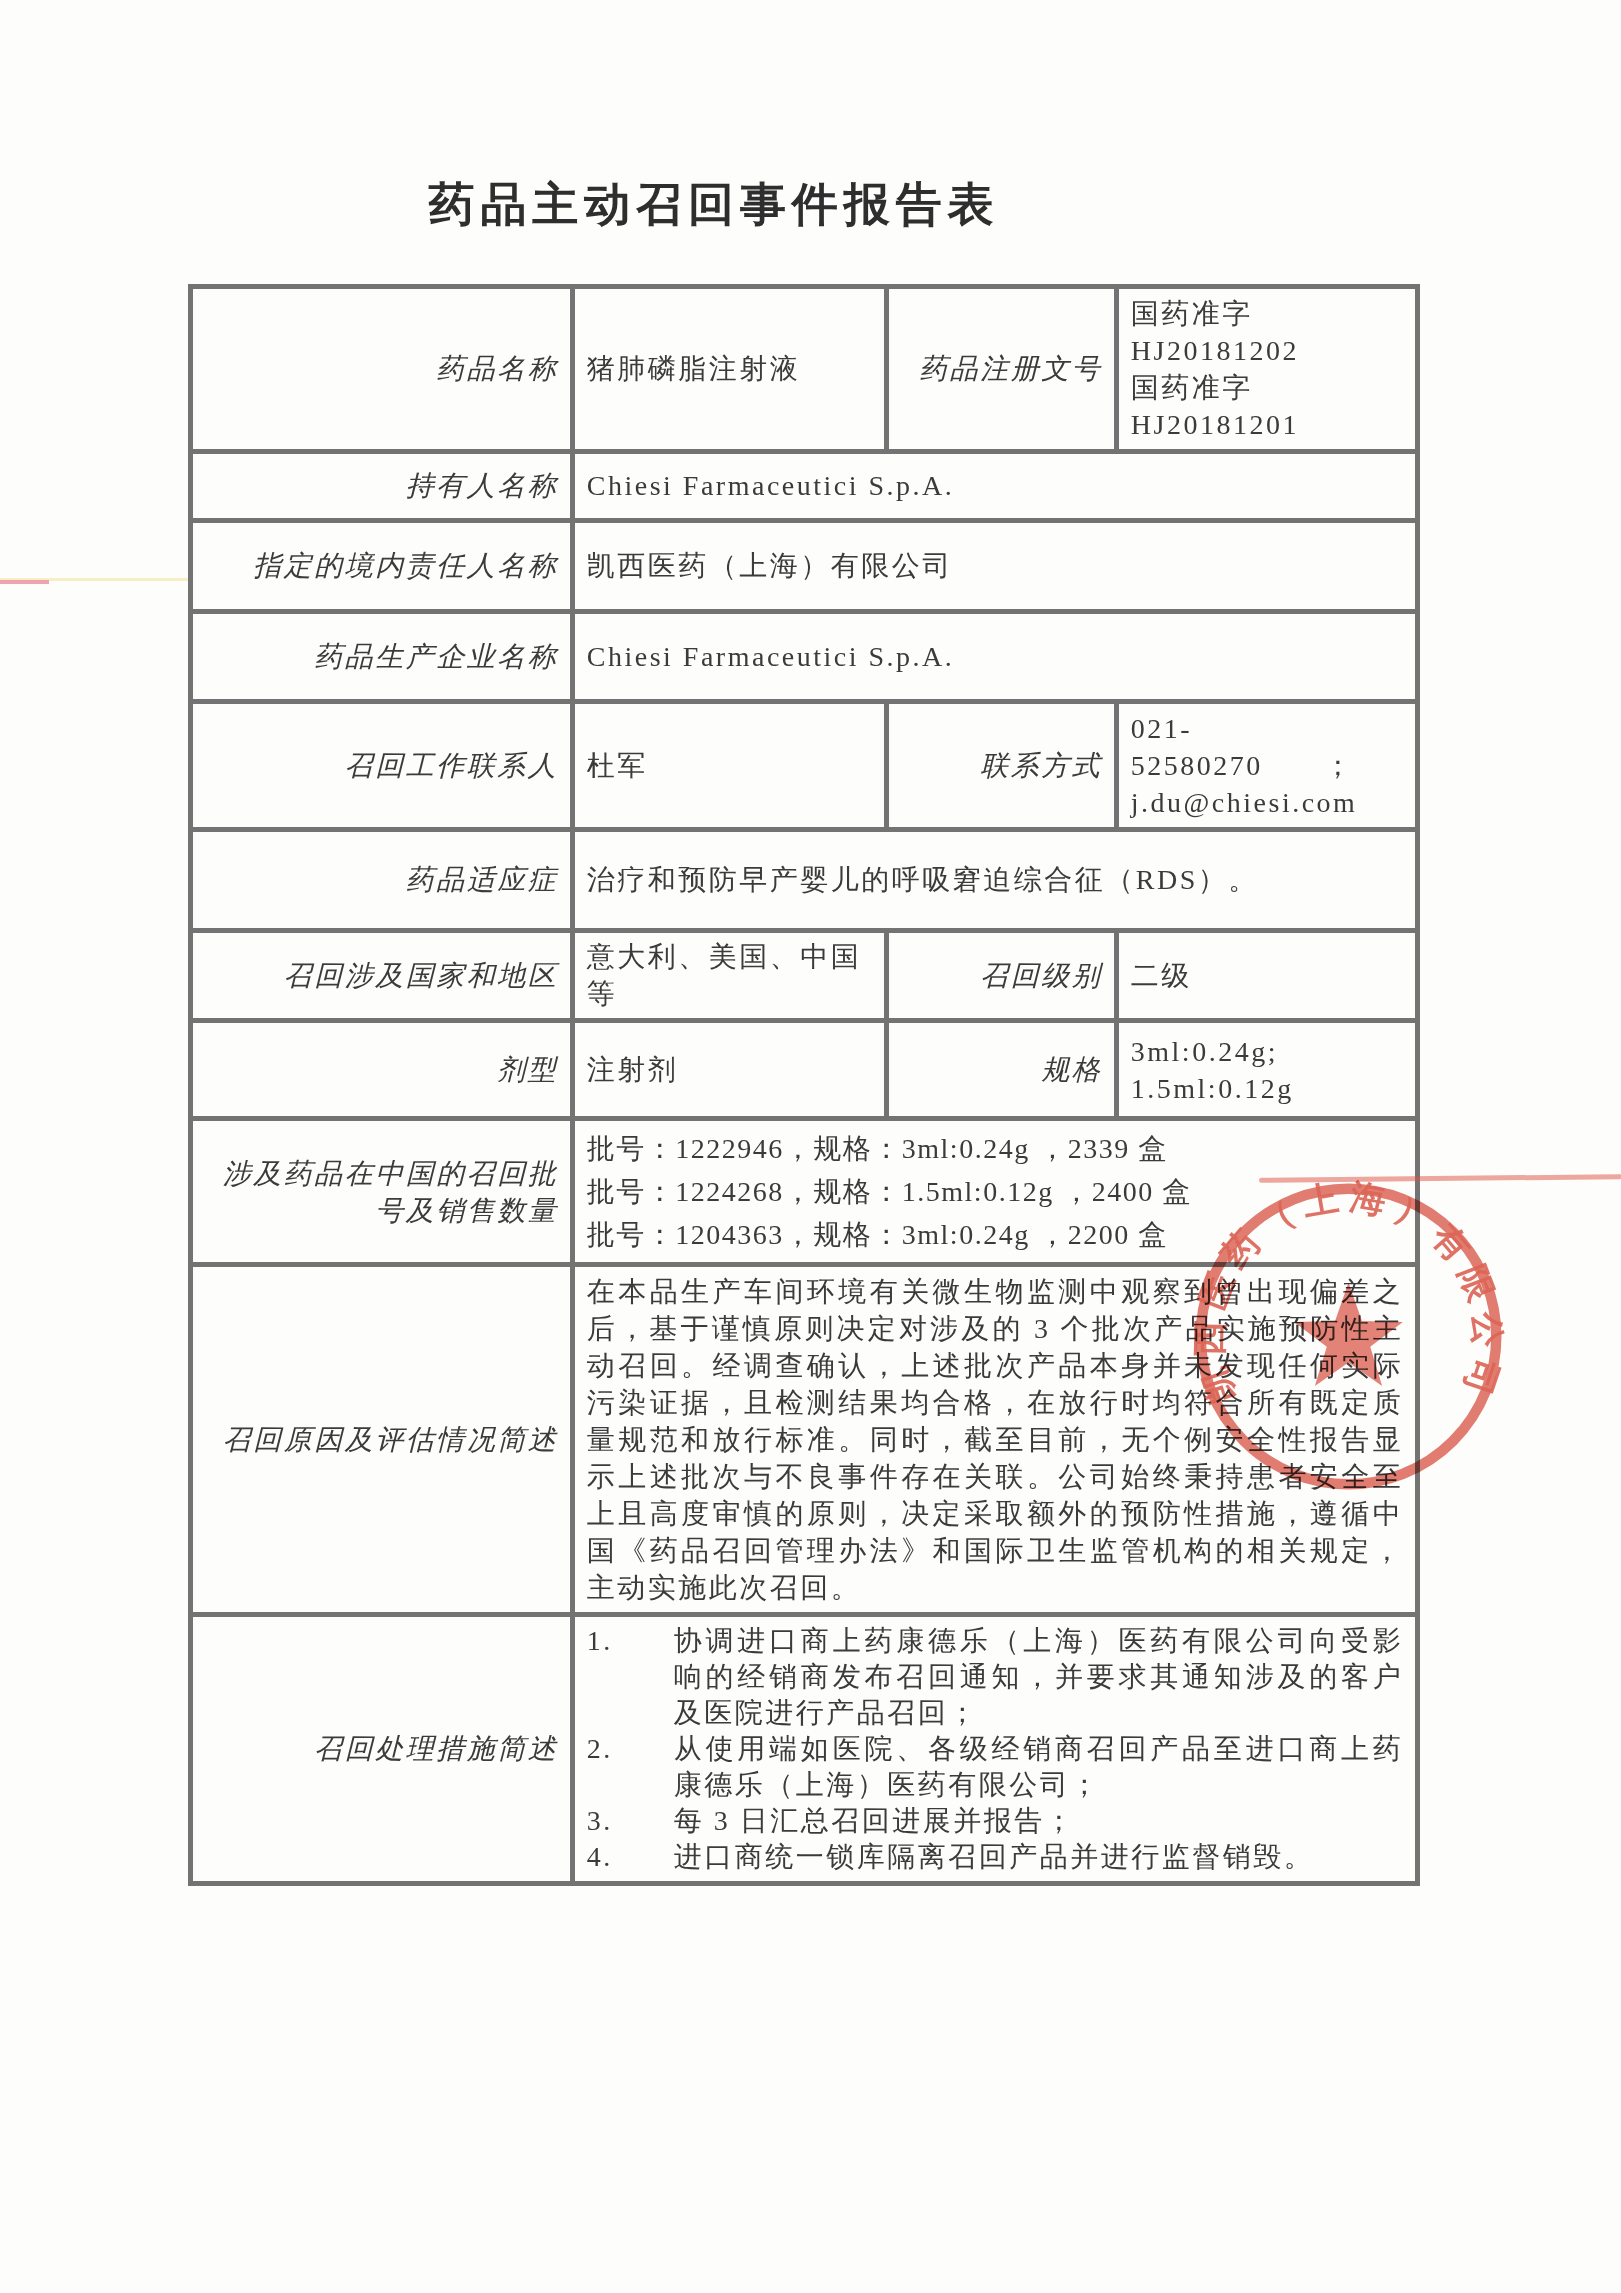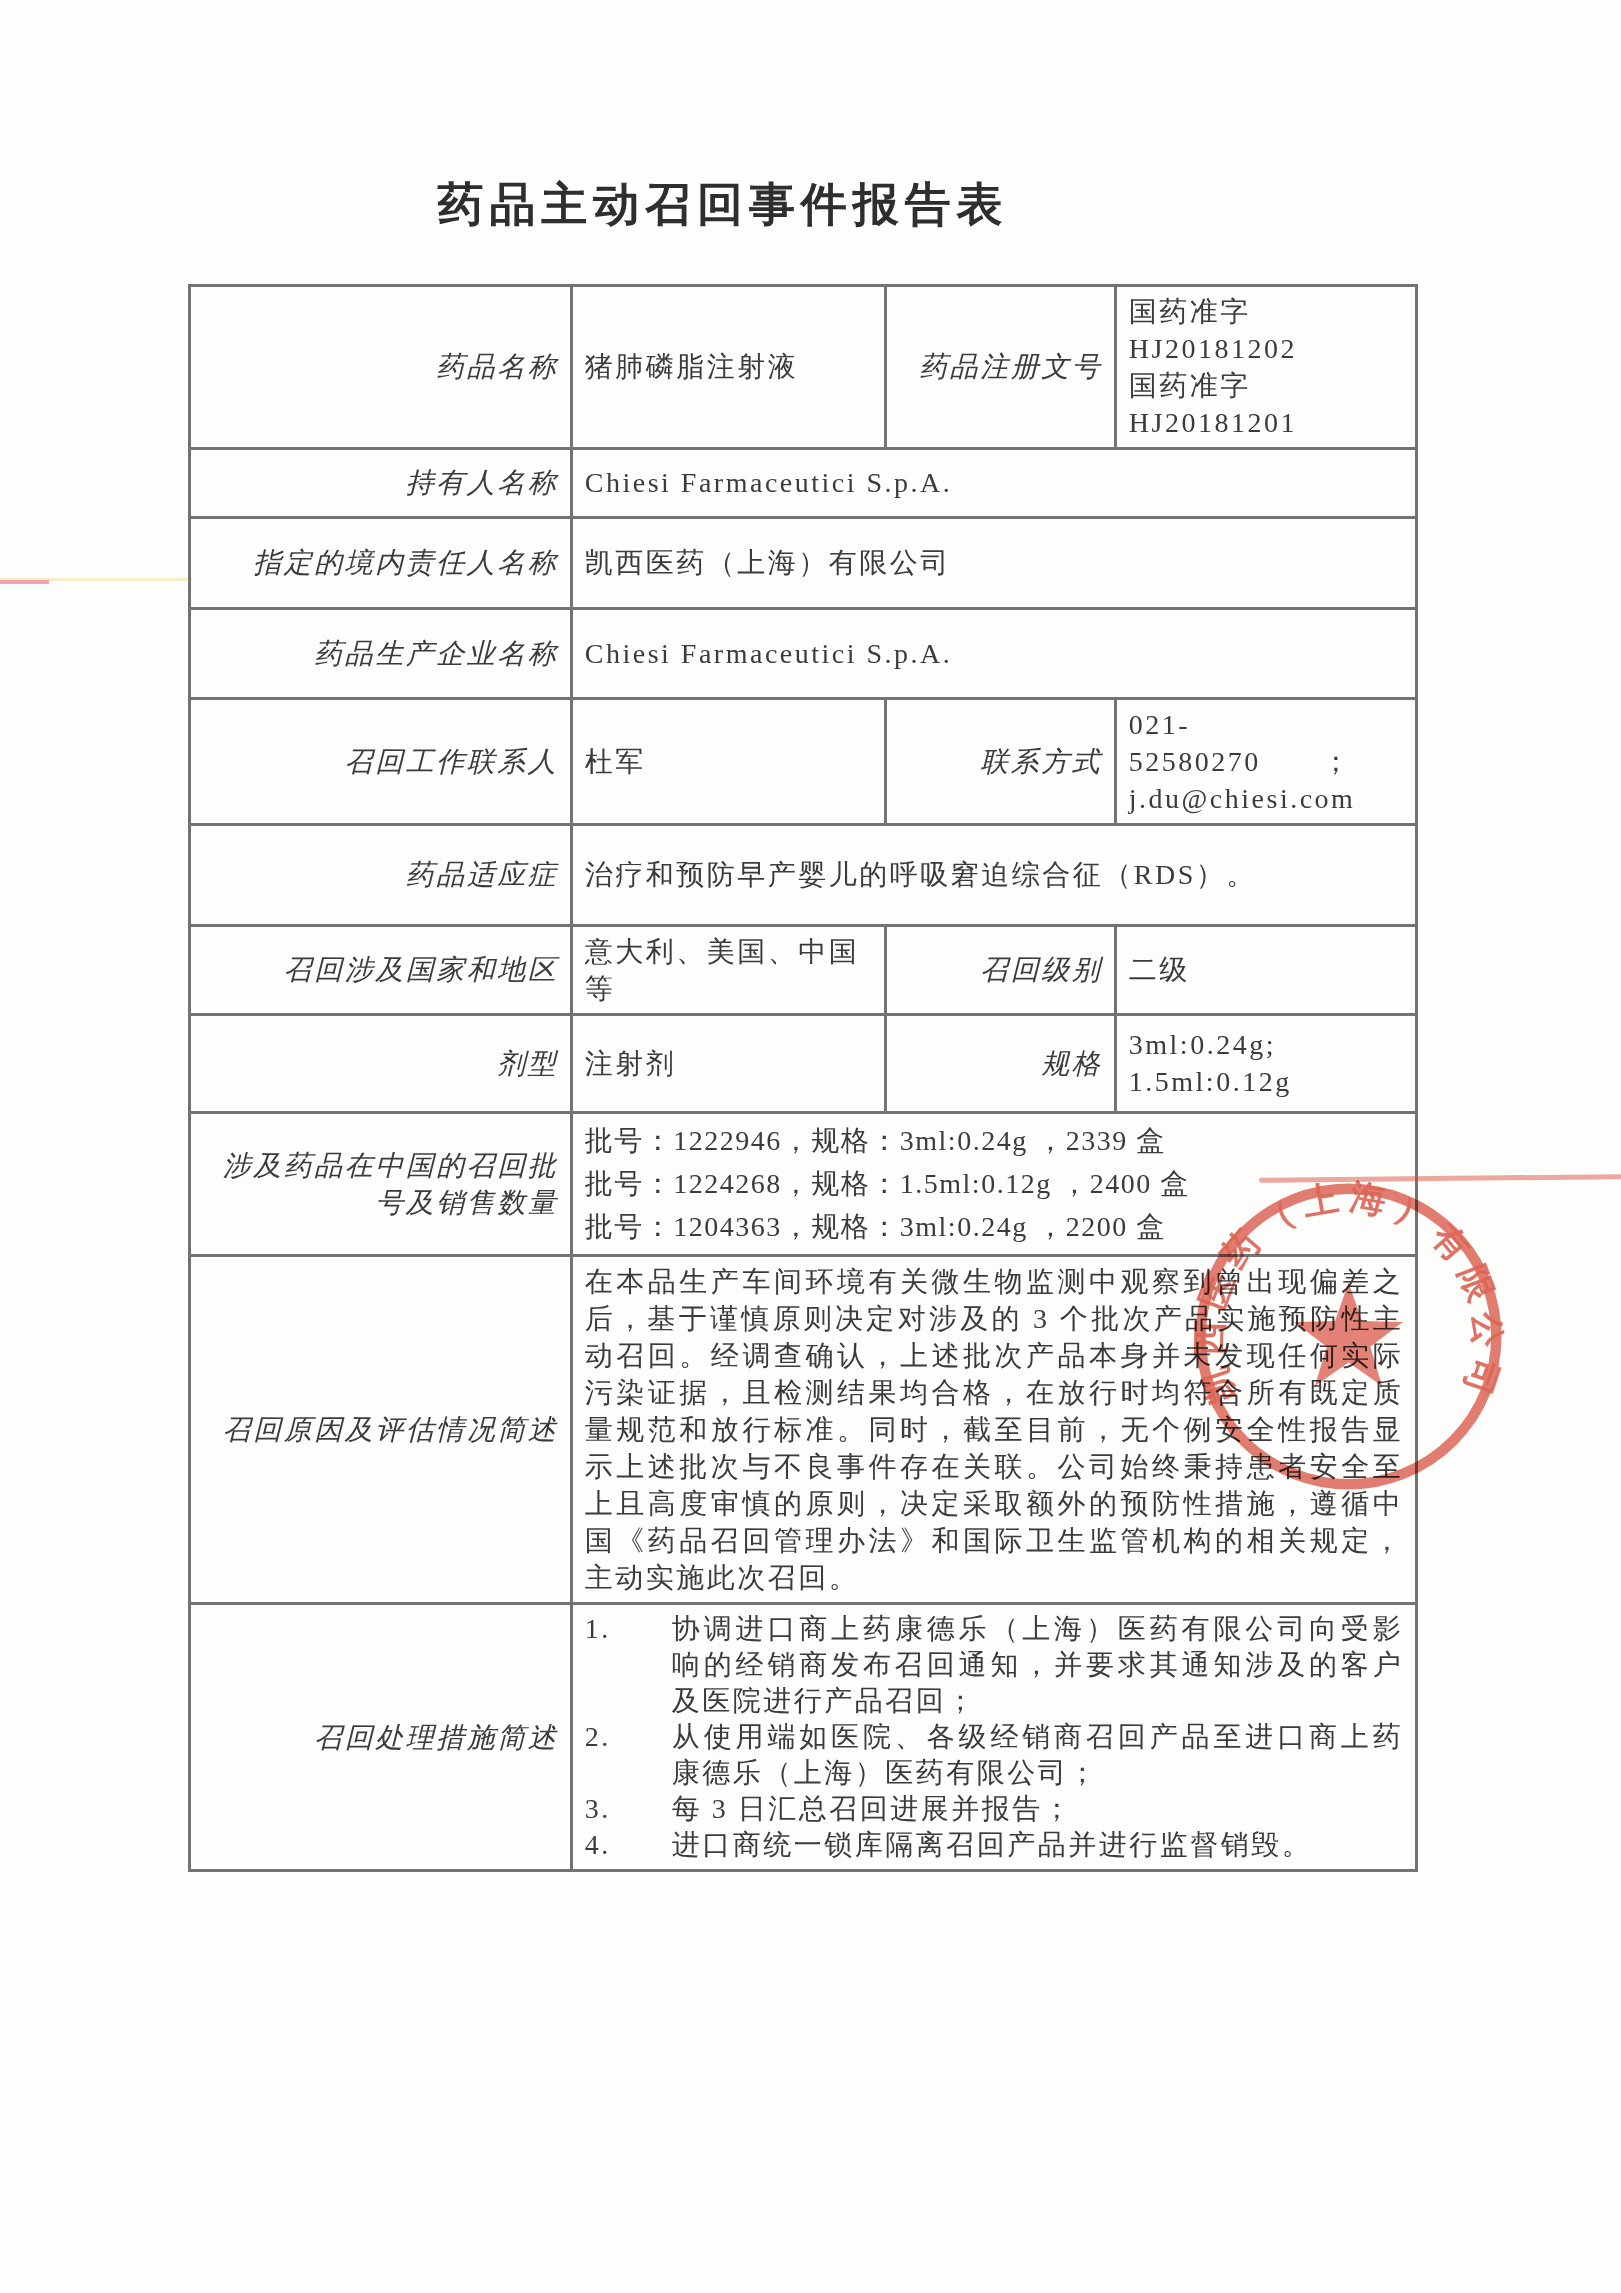--- a/index.html
+++ b/index.html
@@ -7,34 +7,34 @@
     position:relative;
     width:1621px;height:2294px;
     margin:0 auto;
     background:#fdfdfc;
     overflow:hidden;
     font-family:"Liberation Serif","DejaVu Serif",serif;
     color:#3b3b3b;
   }
   .doc-title{
     position:absolute;
-    top:174px;left:16px;width:1414px;
+    top:174px;left:7px;width:1414px;
     text-align:center;
     font-size:46px;font-weight:bold;
     letter-spacing:5.9px;color:#2e2e2e;
   }
   table.report{
     position:absolute;
     left:188px;top:284px;
     width:1227px;
     border-collapse:collapse;
     table-layout:fixed;
   }
   table.report td{
-    border:3px solid #737373;
+    border:5px solid #737373;
     vertical-align:middle;
     font-size:28px;
     letter-spacing:2.5px;
     line-height:37px;
     padding:5.9px 11.8px;
     overflow:hidden;
   }
   td.lbl{text-align:right;letter-spacing:2.9px;padding:5.9px 24.5px;font-style:italic;}
   td.val{text-align:left;padding-left:21.6px;}
   td.ctr{text-align:left;}

